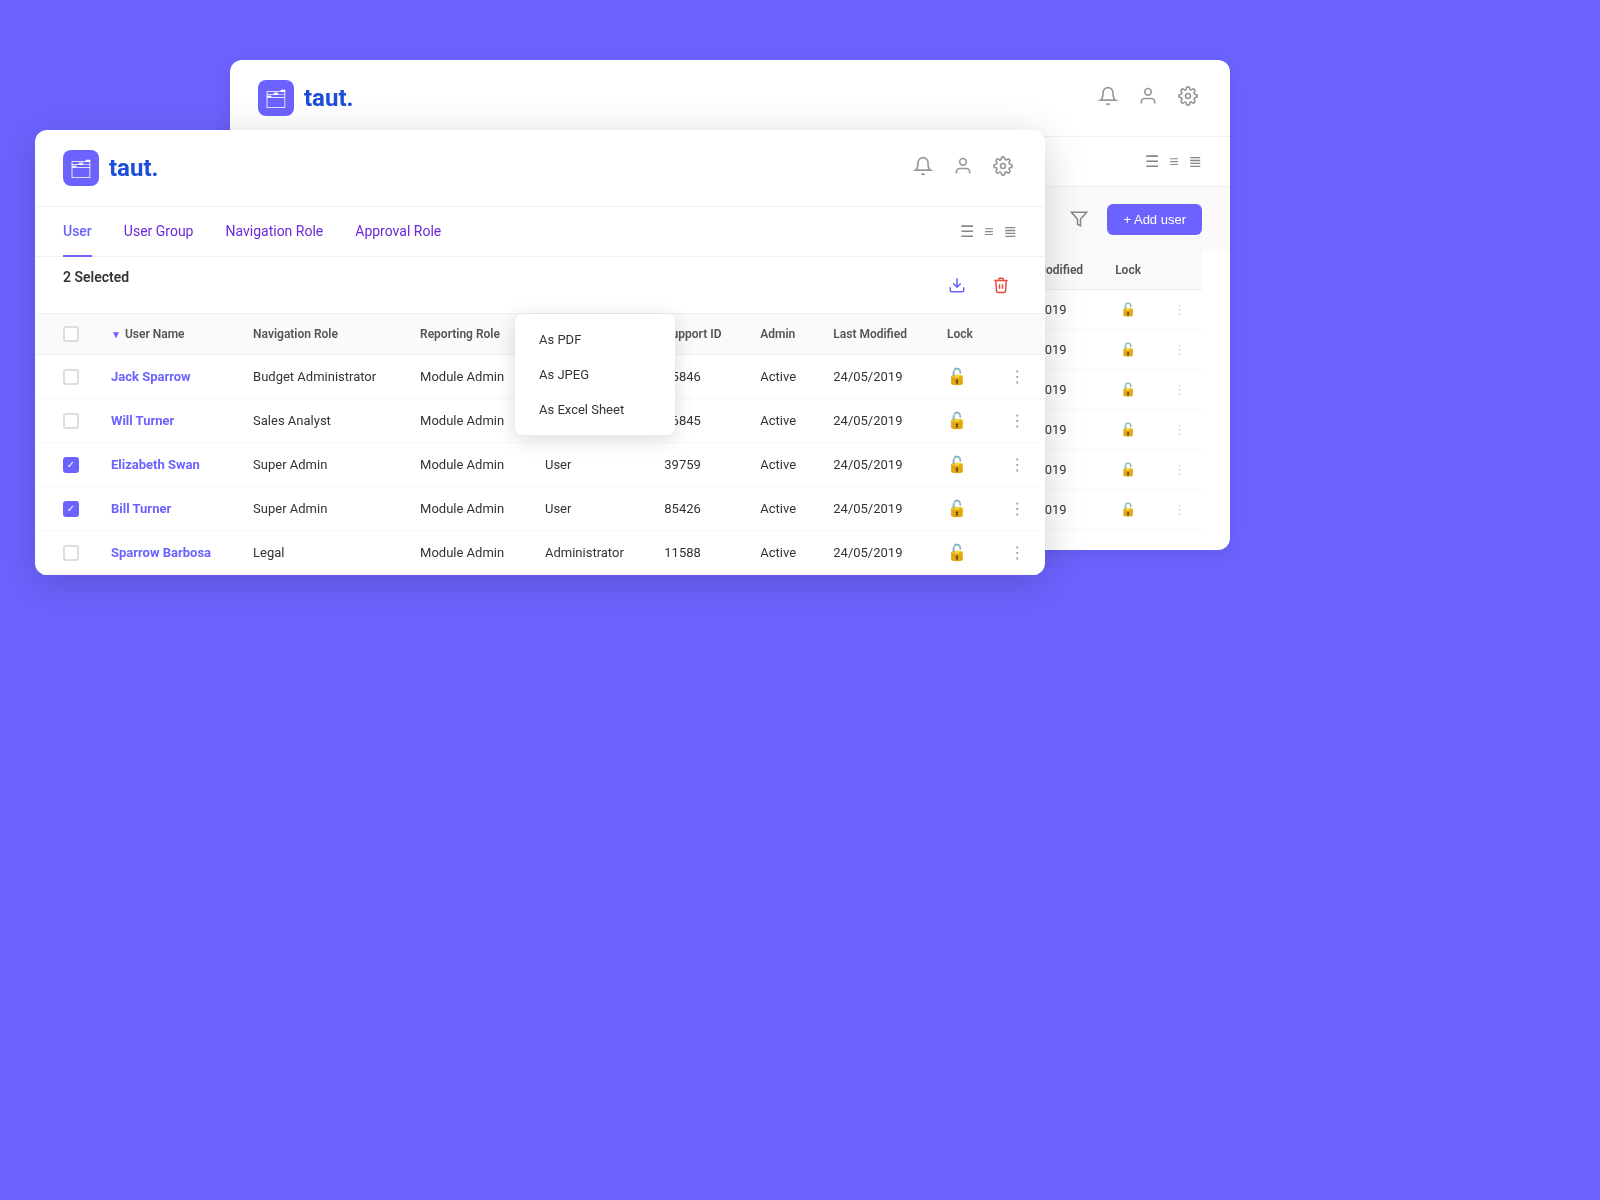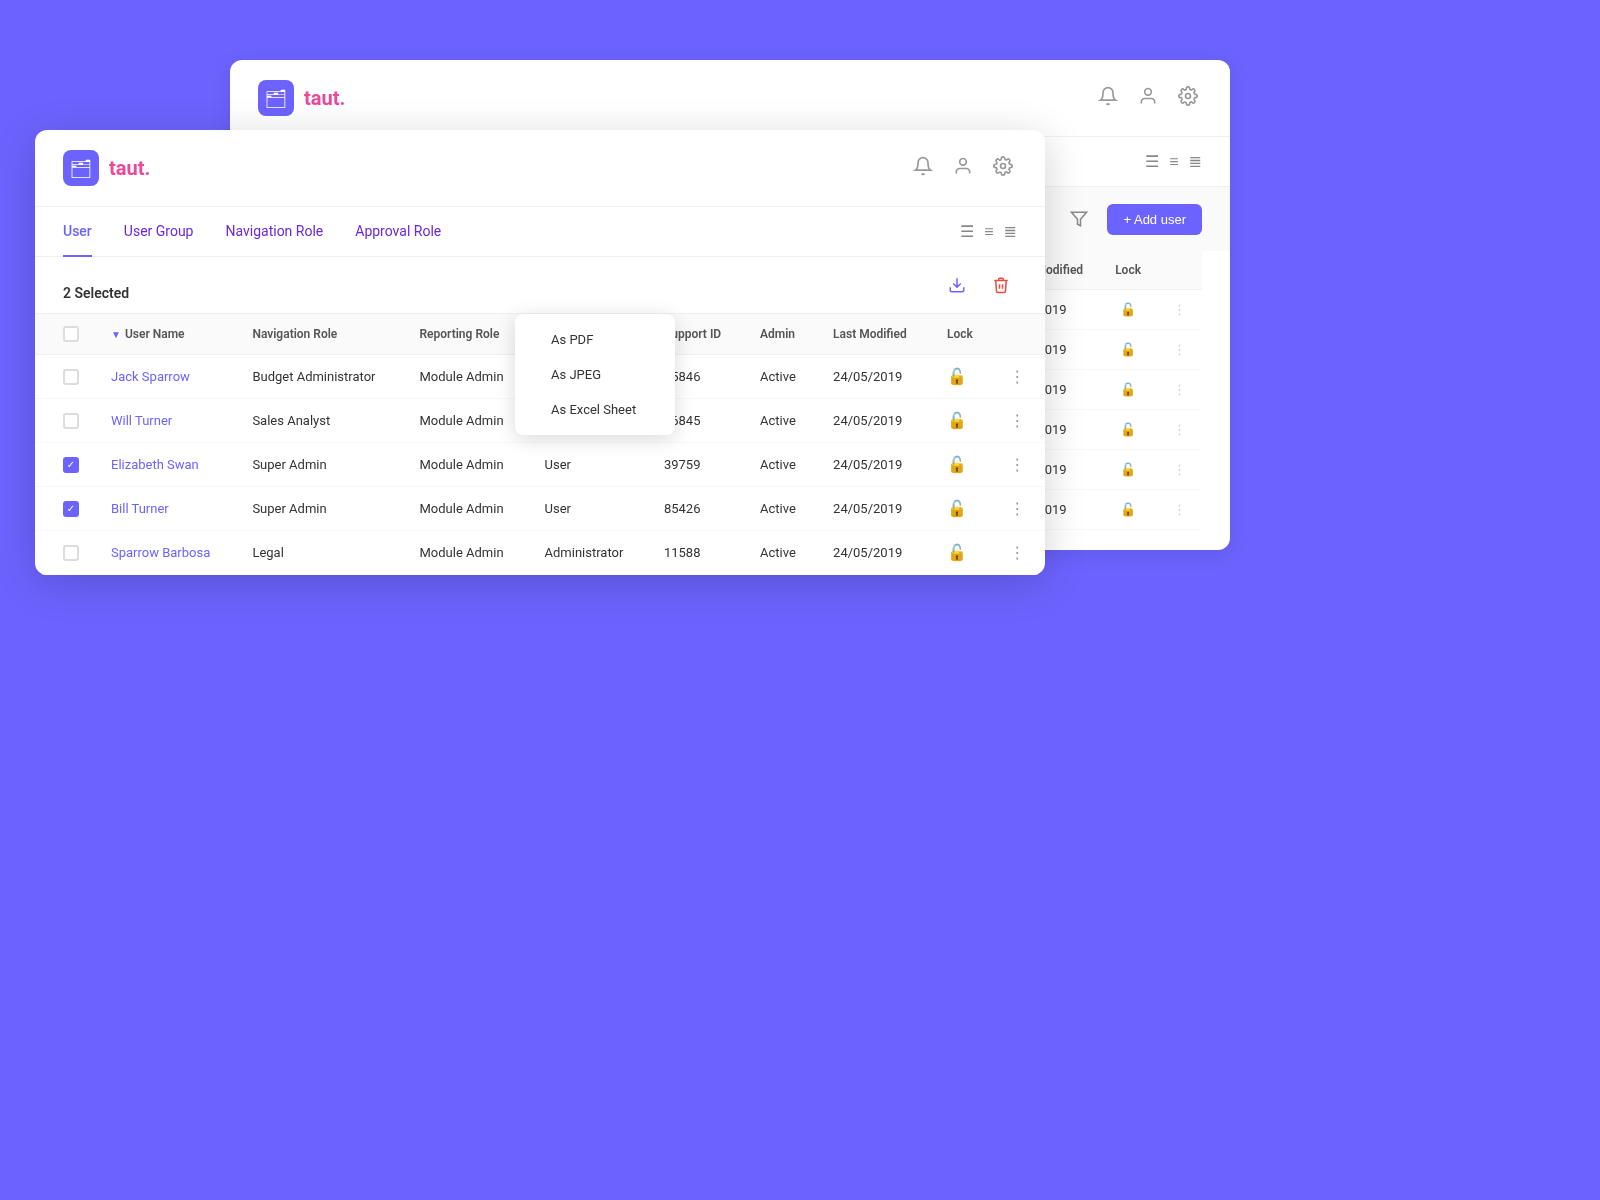--- a/index.html
+++ b/index.html
@@ -33,23 +33,23 @@
       background: #6C63FF;
       border-radius: 8px;
       display: flex;
       align-items: center;
       justify-content: center;
       color: white;
       font-size: 18px;
     }
 
     .logo-text {
-      font-size: 20px;
+      font-size: 24px;
       font-weight: 700;
-      color: #ec4899;
+      color: #1d4ed8;
     }
 
     .header-icons {
       display: flex;
       align-items: center;
       gap: 16px;
       color: #888;
     }
 
     .header-icon {
@@ -138,21 +138,21 @@
       font-weight: 500;
       cursor: pointer;
       display: flex;
       align-items: center;
       gap: 6px;
     }
 
     
     .selection-bar {
       display: flex;
-      align-items: flex-end;
+      align-items: flex-start;
       justify-content: space-between;
       padding: 12px 28px;
       background: white;
       border-bottom: 1px solid #f0f0f0;
     }
 
     .selected-count {
       font-size: 14px;
       font-weight: 600;
       color: #333;
@@ -216,21 +216,21 @@
     }
 
     td:first-child {
       padding-left: 28px;
       width: 40px;
     }
 
     .user-name-link {
       color: #6C63FF;
       text-decoration: none;
-      font-weight: 400;
+      font-weight: 700;
     }
 
     .checkbox {
       width: 16px;
       height: 16px;
       border: 2px solid #ddd;
       border-radius: 3px;
       cursor: pointer;
       display: flex;
       align-items: center;
@@ -259,21 +259,21 @@
       cursor: pointer;
       font-size: 16px;
     }
 
     
     .dropdown-menu {
       position: absolute;
       background: white;
       border-radius: 8px;
       box-shadow: 0 4px 20px rgba(0,0,0,0.15);
-      padding: 8px 16px;
+      padding: 8px 4px;
       min-width: 160px;
       z-index: 100;
     }
 
     .dropdown-item {
       padding: 10px 20px;
       font-size: 13px;
       color: #333;
       cursor: pointer;
     }

